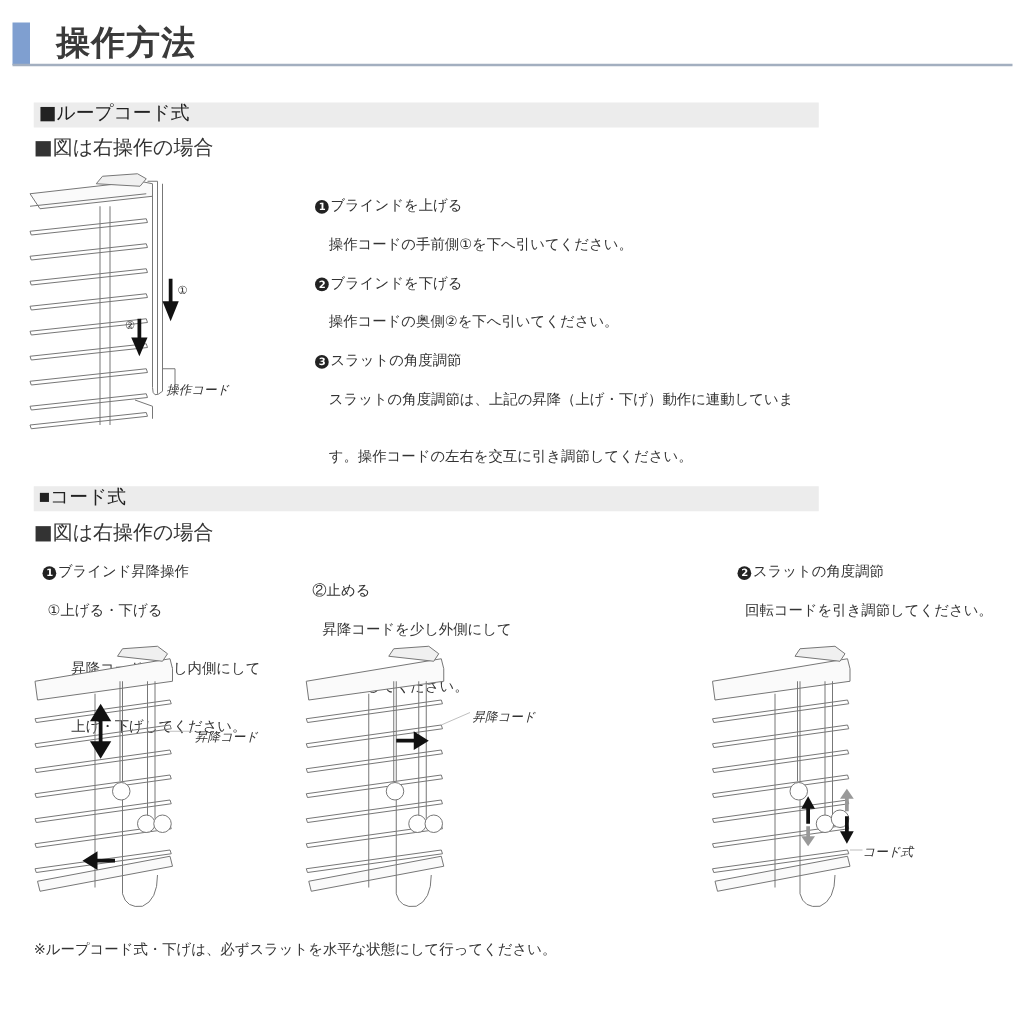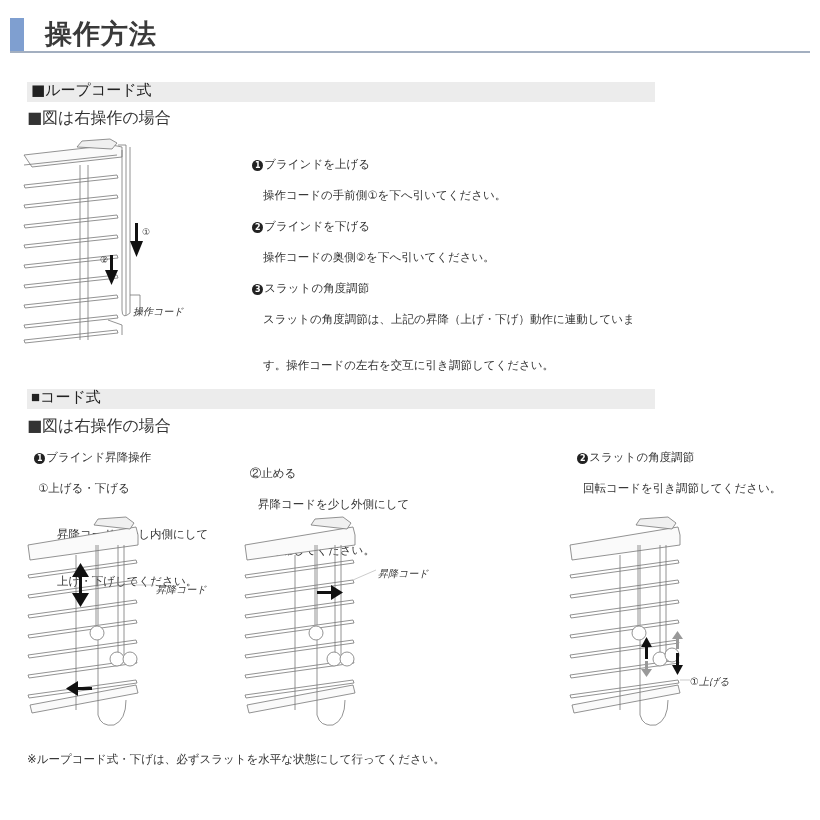--- a/index.html
+++ b/index.html
@@ -100,21 +100,21 @@
   <span class="indent2">昇降コードを少し内側にして</span>
   <span class="indent2">上げ・下げしてください。</span>
 </div>
 
 <div class="txt" style="left:244px; top:450px;font-family:Liberation Serif, serif;">
   <span>②止める</span>
   <span style="padding-left:14px; display:block;">昇降コードを少し外側にして</span>
   <span style="padding-left:14px; display:block;">手を離してください。</span>
 </div>
 
-<div class="txt" style="left:570px; top:434px;">
+<div class="txt" style="left:583px; top:434px;">
   <span><span class="circ">2</span><span>スラットの角度調節</span></span>
   <span style="padding-left:13px; display:block;">回転コードを引き調節してください。</span>
 </div>
 
 <svg class="fig" style="left:26px; top:515px;" width="130" height="215" viewBox="0 0 130 215">
   <g stroke="#777" stroke-width="0.8" fill="none">
     <path d="M2 30 L110 12 L112 20 L112 30 L4 45 Z" fill="#fafafa"></path>
     <path d="M68 10 L72 4 L100 2 L108 8 L104 14 Z" fill="#f0f0f0"></path>
     <path d="M2 60 L110 45 L111 48 L3 63 Z"></path>
     <path d="M2 80 L110 65 L111 68 L3 83 Z"></path>
@@ -204,15 +204,15 @@
     <polygon points="104,150 115,150 109.5,160"></polygon>
   </g>
   <g fill="#999">
     <rect x="77" y="146" width="3" height="10"></rect>
     <polygon points="73,154 84,154 78.5,162"></polygon>
     <rect x="108" y="122" width="3" height="12"></rect>
     <polygon points="104,124 115,124 109.5,116"></polygon>
   </g>
   <path d="M112 165 L122 165" stroke="#aaa" stroke-width="0.6"></path>
 </svg>
-<div class="fig-label" style="left:690px; top:675px;">①上げる</div>
+<div class="fig-label" style="left:690px; top:675px;">コード式</div>
 
 <div class="footnote">※ループコード式・下げは、必ずスラットを水平な状態にして行ってください。</div>
 
 </body></html>

